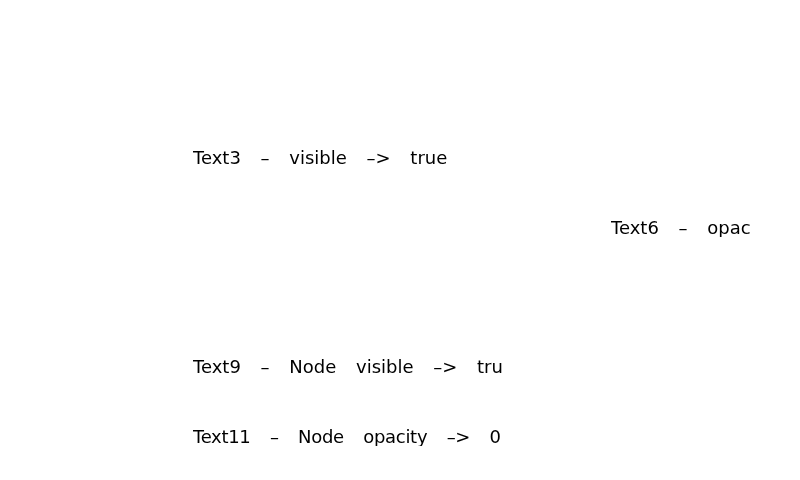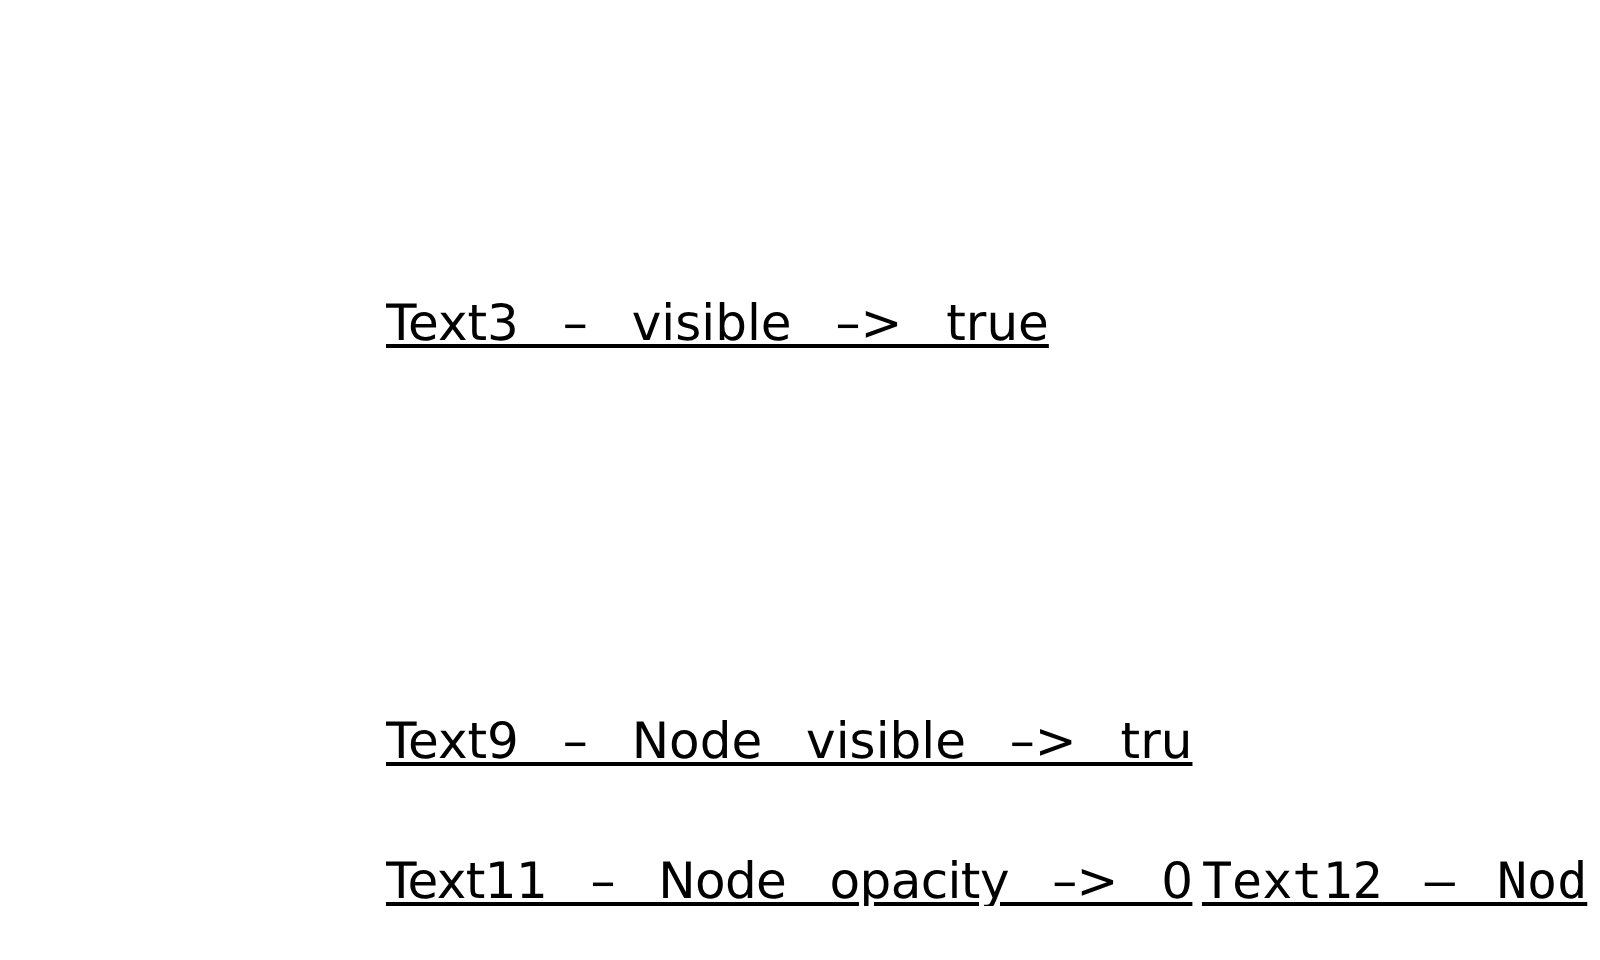--- a/index.html
+++ b/index.html
@@ -11,22 +11,21 @@
     position: relative;
     width: 800px;
     height: 480px;
     overflow: hidden;
   }
   .lbl {
     position: absolute;
     white-space: nowrap;
     overflow: hidden;
     line-height: 1;
-    font-size: 25px;
-    text-decoration: underline;
+    font-size: 18px;
   }
   .sans {
     font-family: "DejaVu Sans", sans-serif;
     word-spacing: 14px;
   }
   .mono {
     font-family: "DejaVu Sans Mono", monospace;
     word-spacing: 6px;
   }
   
@@ -39,20 +38,20 @@
   
   #text11 { left: 193px; top: 428px; width: 408px; letter-spacing: -0.3px; }
   #text12 { left: 601px; top: 428px; width: 199px; }
 </style>
 </head>
 <body>
 
 <div class="screen" id="screen" style="background: rgb(255, 255, 255); color: rgb(0, 0, 0);">
   <div class="lbl sans" id="text3">Text3 – visible –&gt; true</div>
 
+  <div class="lbl sans" id="text6">Text6 – opac</div>
 
   <div class="lbl sans" id="text9">Text9 – Node visible –&gt; tru</div>
 
 
   <div class="lbl sans" id="text11">Text11 – Node opacity –&gt; 0</div>
 
-  <div class="lbl mono" id="text12">Text12 – Nod</div>
 </div>
 
 </body></html>

